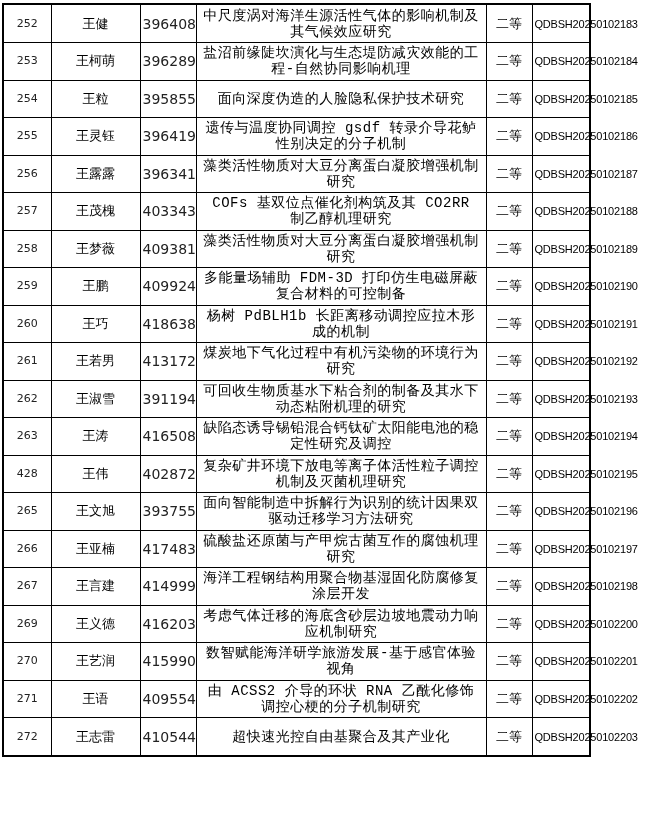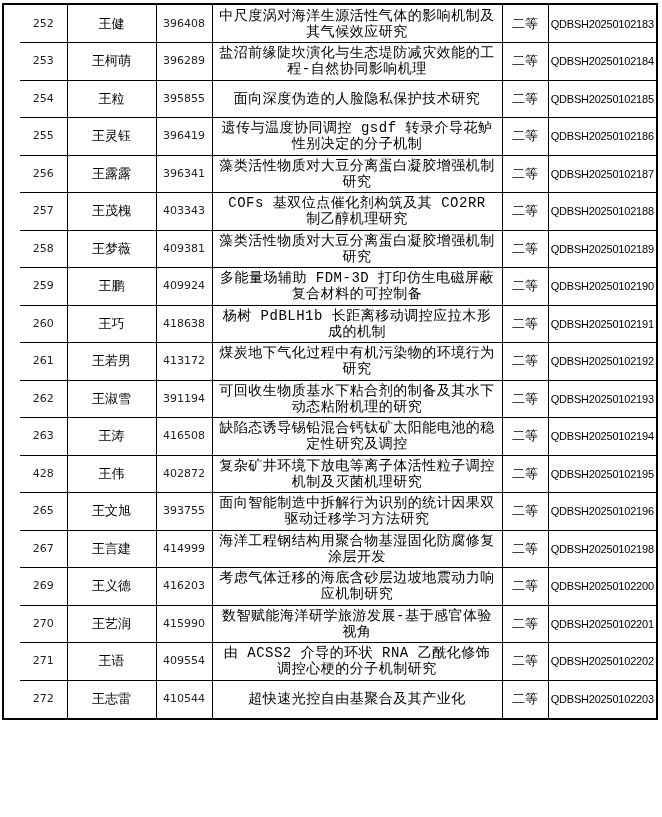--- a/index.html
+++ b/index.html
@@ -12,27 +12,26 @@
       height: 817px;
       position: relative;
       overflow: hidden;
       font-family: "DejaVu Sans", "Liberation Sans", sans-serif;
       color: #000;
     }
     .sheet {
       position: absolute;
       left: 2px;
       top: 3px;
-      width: 656px;
+      width: 589px;
       border-top: 2px solid #000;
       border-left: 2px solid #000;
       border-right: 2px solid #000;
       border-bottom: 2px solid #000;
       box-sizing: border-box;
-      padding-left: 16px;
     }
     table {
       border-collapse: collapse;
       width: 100%;
       table-layout: fixed;
     }
     td {
       border: 1px solid #000;
       height: 37.5px;
       padding: 0 2px;
@@ -41,21 +40,21 @@
       font-size: 12px;
       line-height: 16px;
       box-sizing: border-box;
     }
     tr:first-child td { border-top: none; }
     tr:last-child td { border-bottom: none; }
     td:first-child { border-left: none; }
     td:last-child { border-right: none; }
     .c-seq { width: 47px; font-family: "DejaVu Sans", sans-serif; font-size: 11px; color: #222; }
     .c-name { width: 89px; font-size: 13px; }
-    .c-id { width: 56px; font-family: "DejaVu Sans", sans-serif; font-size: 11px; color: #222; }
+    .c-id { width: 56px; font-family: "DejaVu Sans", sans-serif; font-size: 14px; color: #222; }
     .c-title { width: 290px; font-size: 14px; letter-spacing: 0.5px; padding: 0 6px; font-family: Liberation Mono, monospace; }
     .c-award { width: 46px; font-size: 13px; }
     .c-cert { font-family: Liberation Sans, sans-serif; font-size: 11px; letter-spacing: -0.2px; margin-left: 28px; }
   </style>
 </head>
 <body>
 
 <div class="sheet">
   <table>
     <colgroup>
@@ -187,20 +186,28 @@
 
   <tr>
     <td class="c-seq">265</td>
     <td class="c-name">王文旭</td>
     <td class="c-id">393755</td>
     <td class="c-title">面向智能制造中拆解行为识别的统计因果双驱动迁移学习方法研究</td>
     <td class="c-award">二等</td>
     <td class="c-cert">QDBSH20250102196</td>
   </tr>
 
+  <tr>
+    <td class="c-seq">266</td>
+    <td class="c-name">王亚楠</td>
+    <td class="c-id">417483</td>
+    <td class="c-title">硫酸盐还原菌与产甲烷古菌互作的腐蚀机理研究</td>
+    <td class="c-award">二等</td>
+    <td class="c-cert">QDBSH20250102197</td>
+  </tr>
 
   <tr>
     <td class="c-seq">267</td>
     <td class="c-name">王言建</td>
     <td class="c-id">414999</td>
     <td class="c-title">海洋工程钢结构用聚合物基湿固化防腐修复涂层开发</td>
     <td class="c-award">二等</td>
     <td class="c-cert">QDBSH20250102198</td>
   </tr>
 

